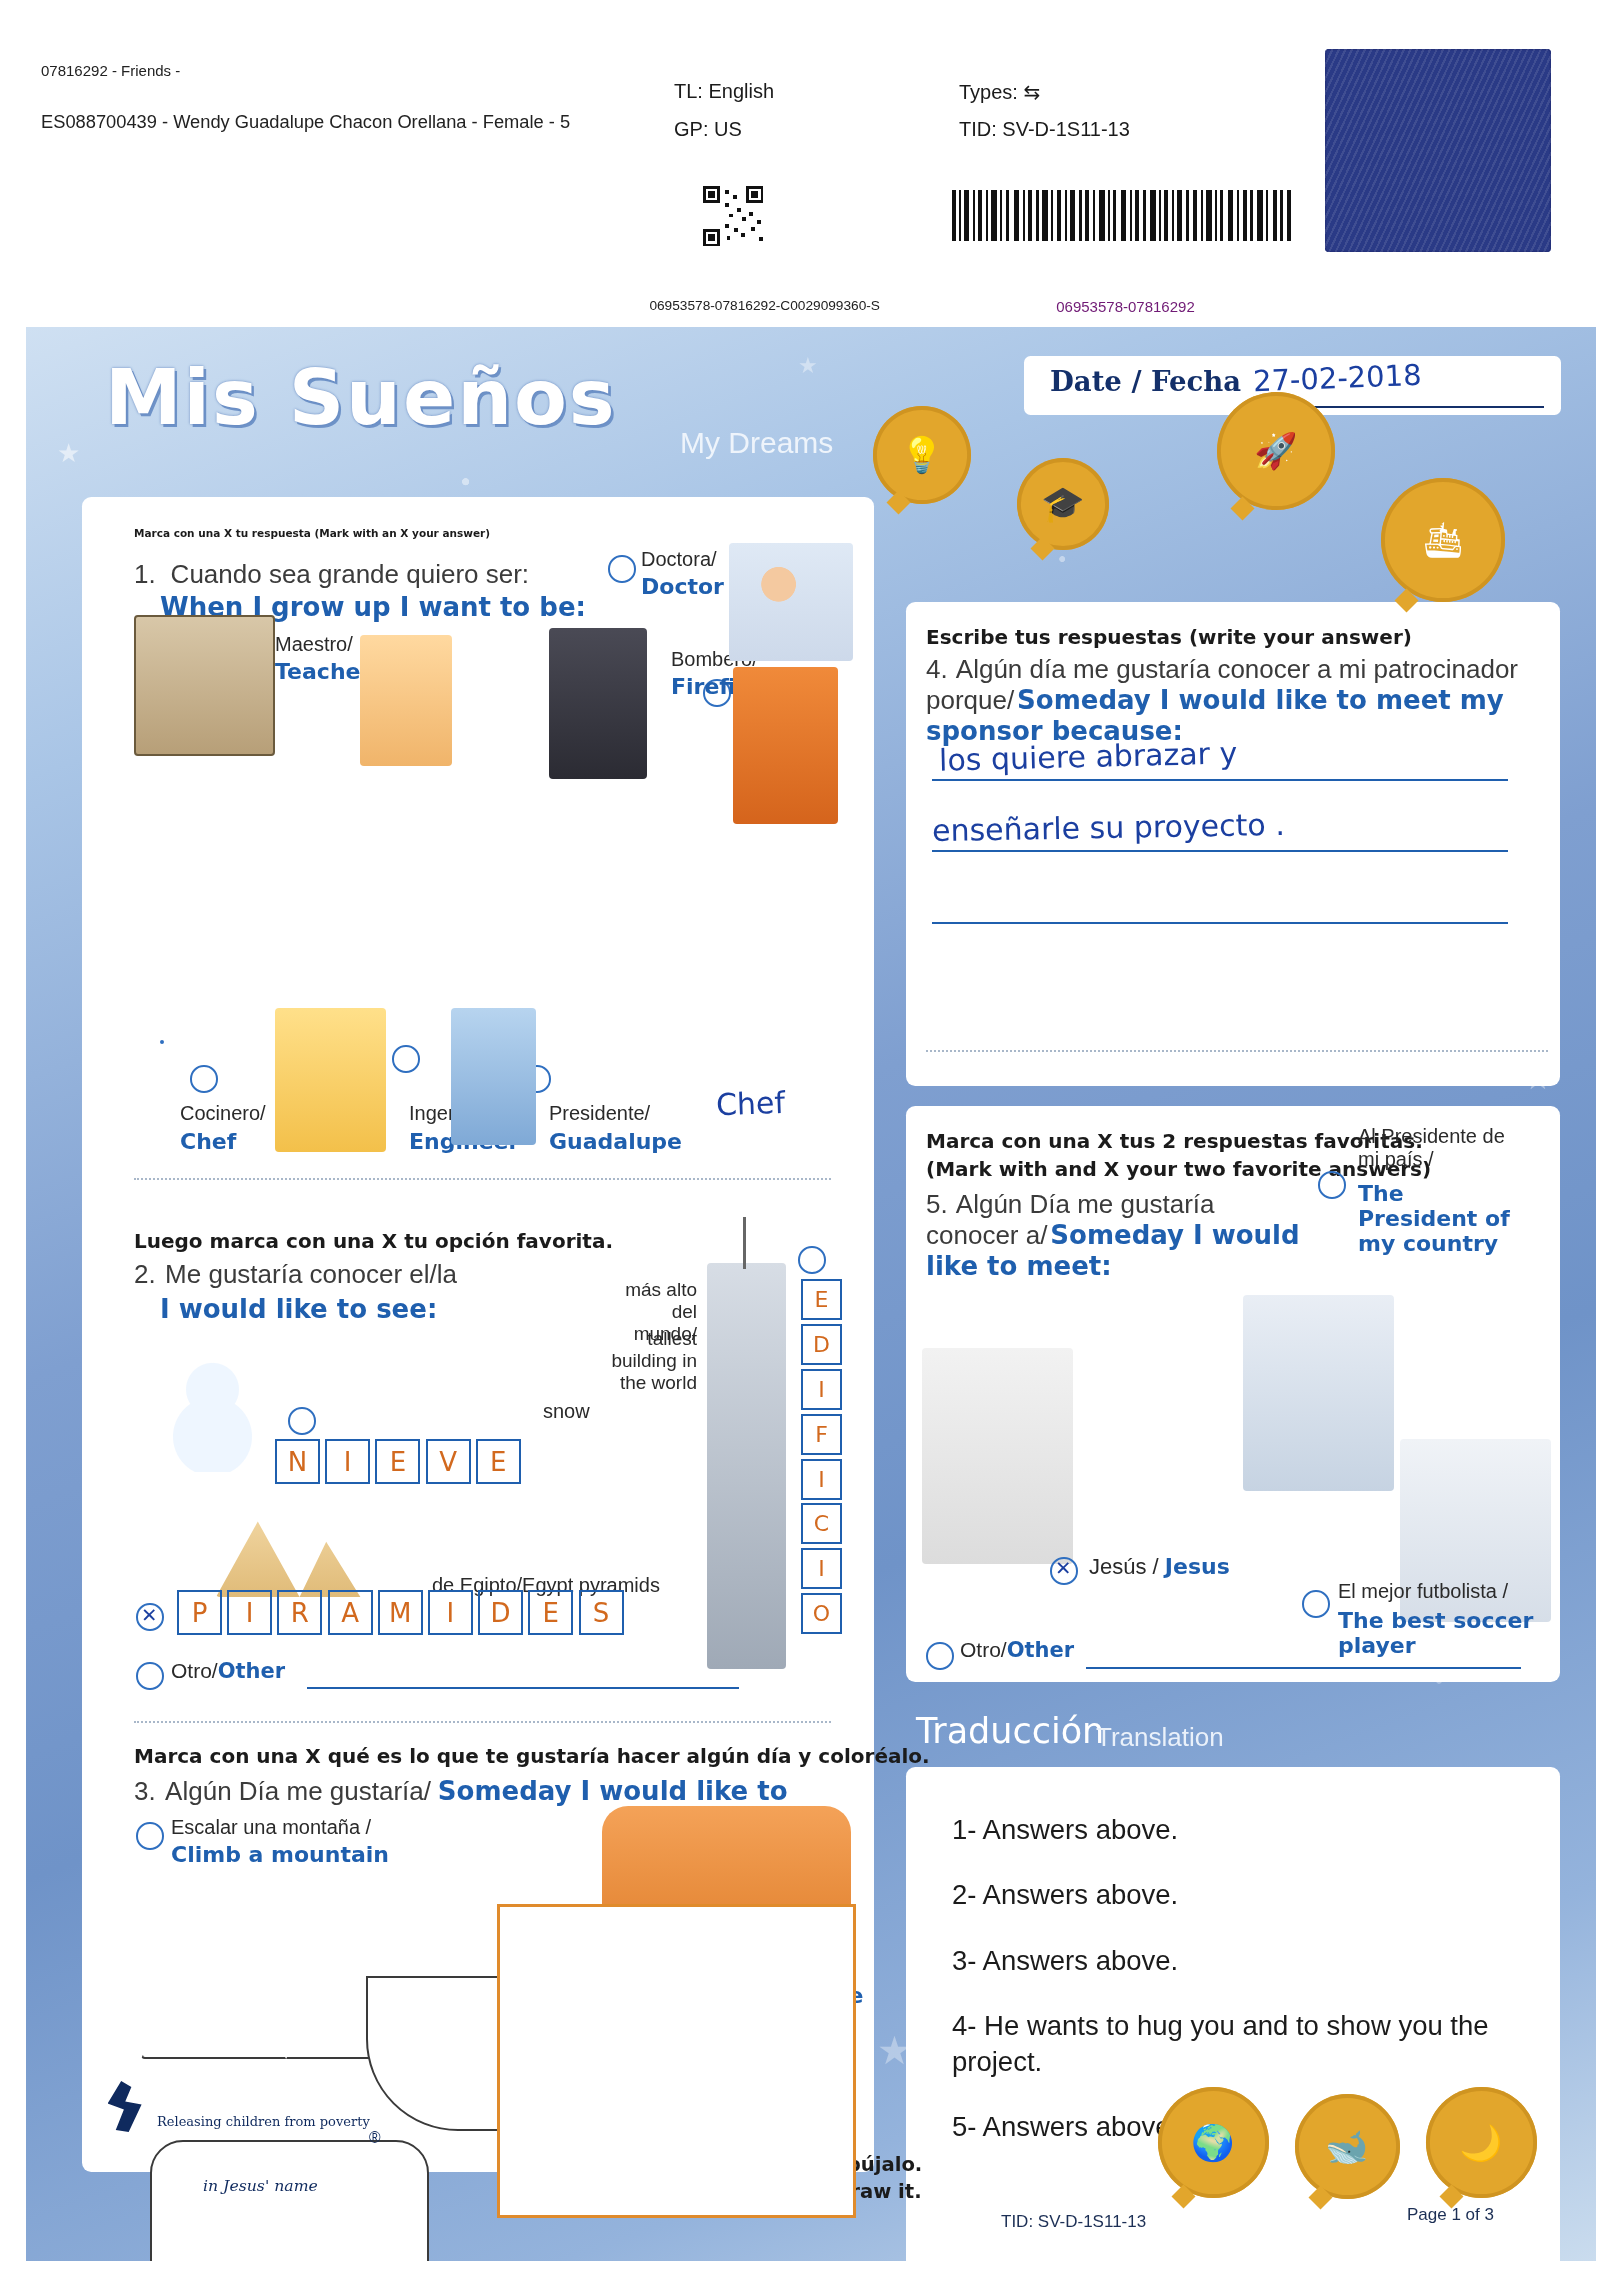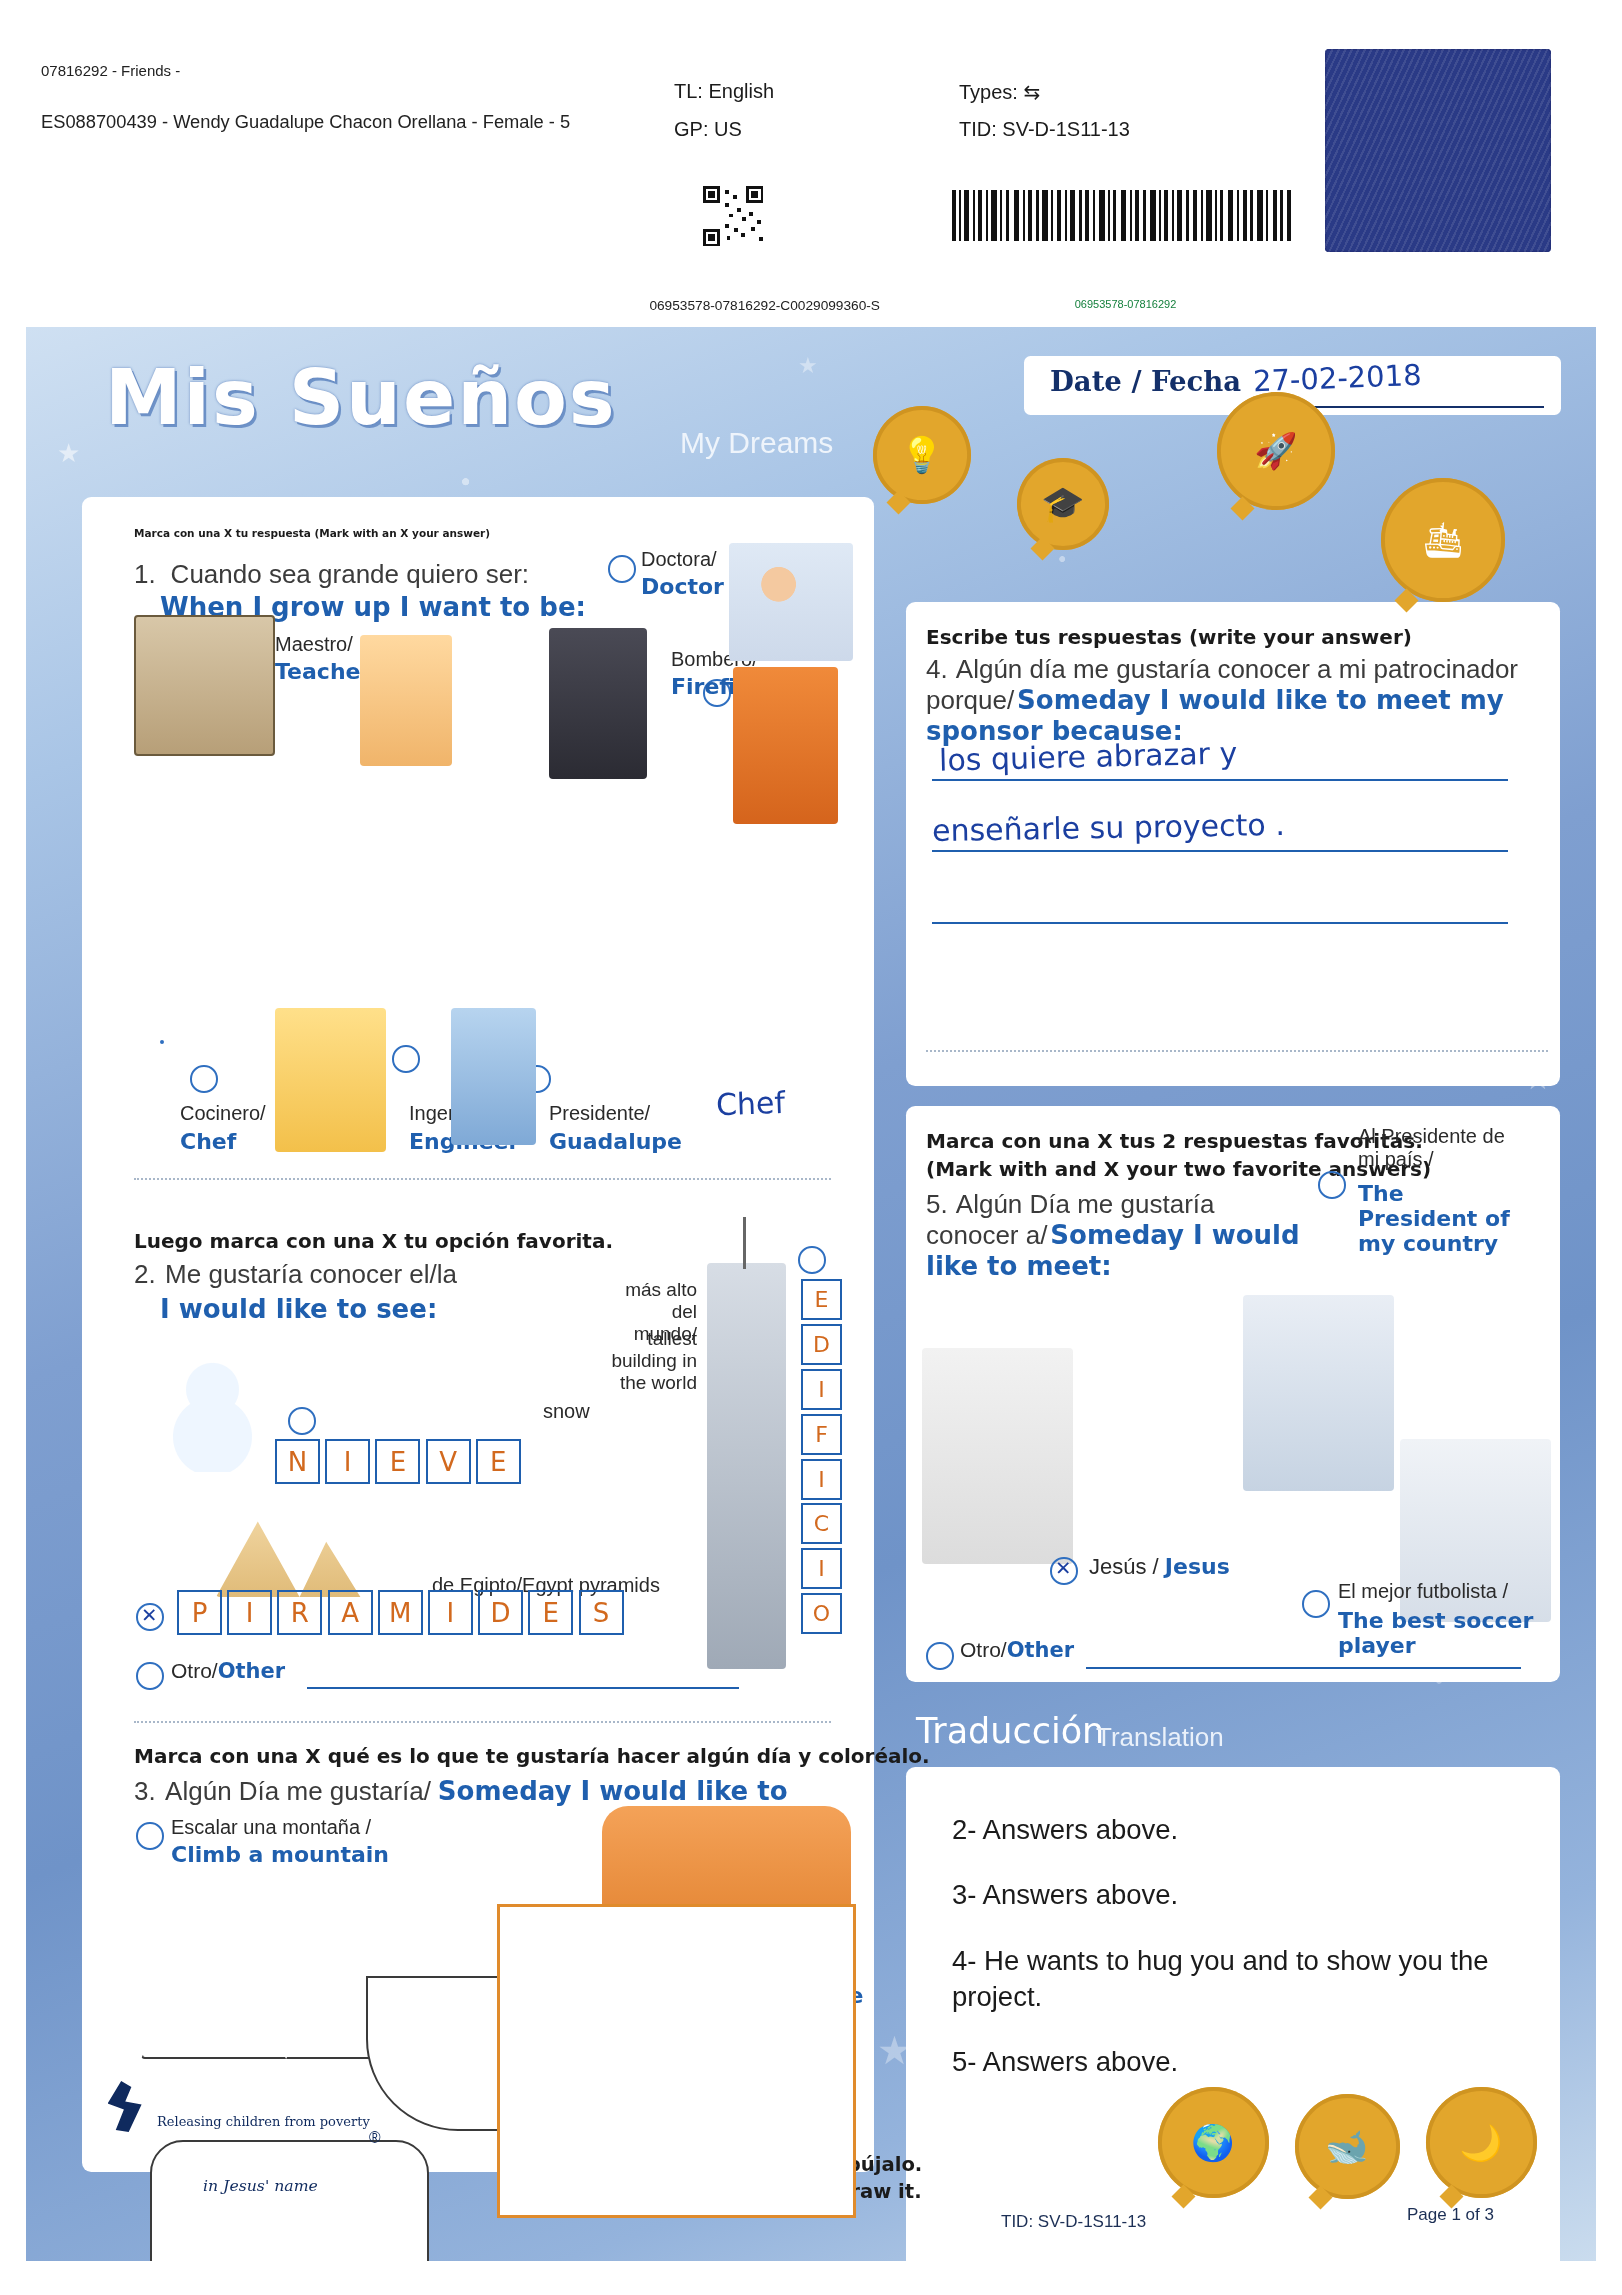--- a/index.html
+++ b/index.html
@@ -13,21 +13,21 @@
   .hdr .gp{position:absolute;left:674px;top:118px;font-size:20px;}
   .hdr .ty{position:absolute;left:959px;top:80px;font-size:20px;}
   .hdr .tid{position:absolute;left:959px;top:118px;font-size:20px;}
 
   .qr{position:absolute;left:703px;top:186px;width:60px;height:60px;}
   .qr i{position:absolute;background:#111;}
   .qrcap{position:absolute;left:605px;top:298px;width:275px;text-align:right;font-size:13.7px;color:#222;}
 
   .barcode{position:absolute;left:952px;top:190px;width:340px;height:51px;}
   .barcode i{position:absolute;top:0;height:51px;background:#111;}
-  .bccap{position:absolute;left:1047px;top:298px;width:157px;text-align:center;font-size:11px;color:#15803d;}
+  .bccap{position:absolute;left:1047px;top:298px;width:157px;text-align:center;font-size:15px;color:#701a75;}
 
   .scribble{position:absolute;left:1325px;top:49px;width:226px;height:203px;background:#2a3a86;border-radius:3.9px;
     box-shadow: inset 0 0 0 1.3px #24317a;}
   .scribble::after{content:"";position:absolute;inset:0;
     background:repeating-linear-gradient(115deg, rgba(255,255,255,.10) 0 2px, rgba(0,0,0,0) 2px 5.9px);}
 
   
   .sheet{position:absolute;left:26px;top:327px;width:1570px;height:1934px;
      background:linear-gradient(160deg,#cfe0f2 0%, #a9c5e6 18%, #7f9fd0 42%, #6f93c8 62%, #94b3dc 85%, #cadcee 100%);
      overflow:hidden;}
@@ -423,20 +423,21 @@
   <div class="ring" style="position:absolute;left:900px;top:1315px;width:23.6px;height:23.6px;"></div>
   <div style="position:absolute;left:934px;top:1311px;font-size:21px;">
     <span class="es">Otro/</span><span class="en">Other</span>
   </div>
   <div style="position:absolute;left:1060px;top:1340px;width:435px;height:2px;background:#1f5fae;"></div>
 
   <div style="position:absolute;left:890px;top:1384px;font-family:'DejaVu Sans',sans-serif;font-size:35px;color:#ffffff;">Traducción</div>
   <div style="position:absolute;left:1070px;top:1395px;font-size:26px;color:#eaf1fa;">Translation</div>
 
   <div style="position:absolute;left:926px;top:1485px;width:576px;">
+    <p class="trLine">1- Answers above.</p>
     <p class="trLine">2- Answers above.</p>
     <p class="trLine">3- Answers above.</p>
     <p class="trLine">4- He wants to hug you and to show you the project.</p>
     <p class="trLine">5- Answers above.</p>
   </div>
 
   <div class="badge" style="left:1132px;top:1760px;width:111px;height:111px;">
       <span>🌍</span>
     </div>
   <div class="badge" style="left:1269px;top:1767px;width:105px;height:105px;">

